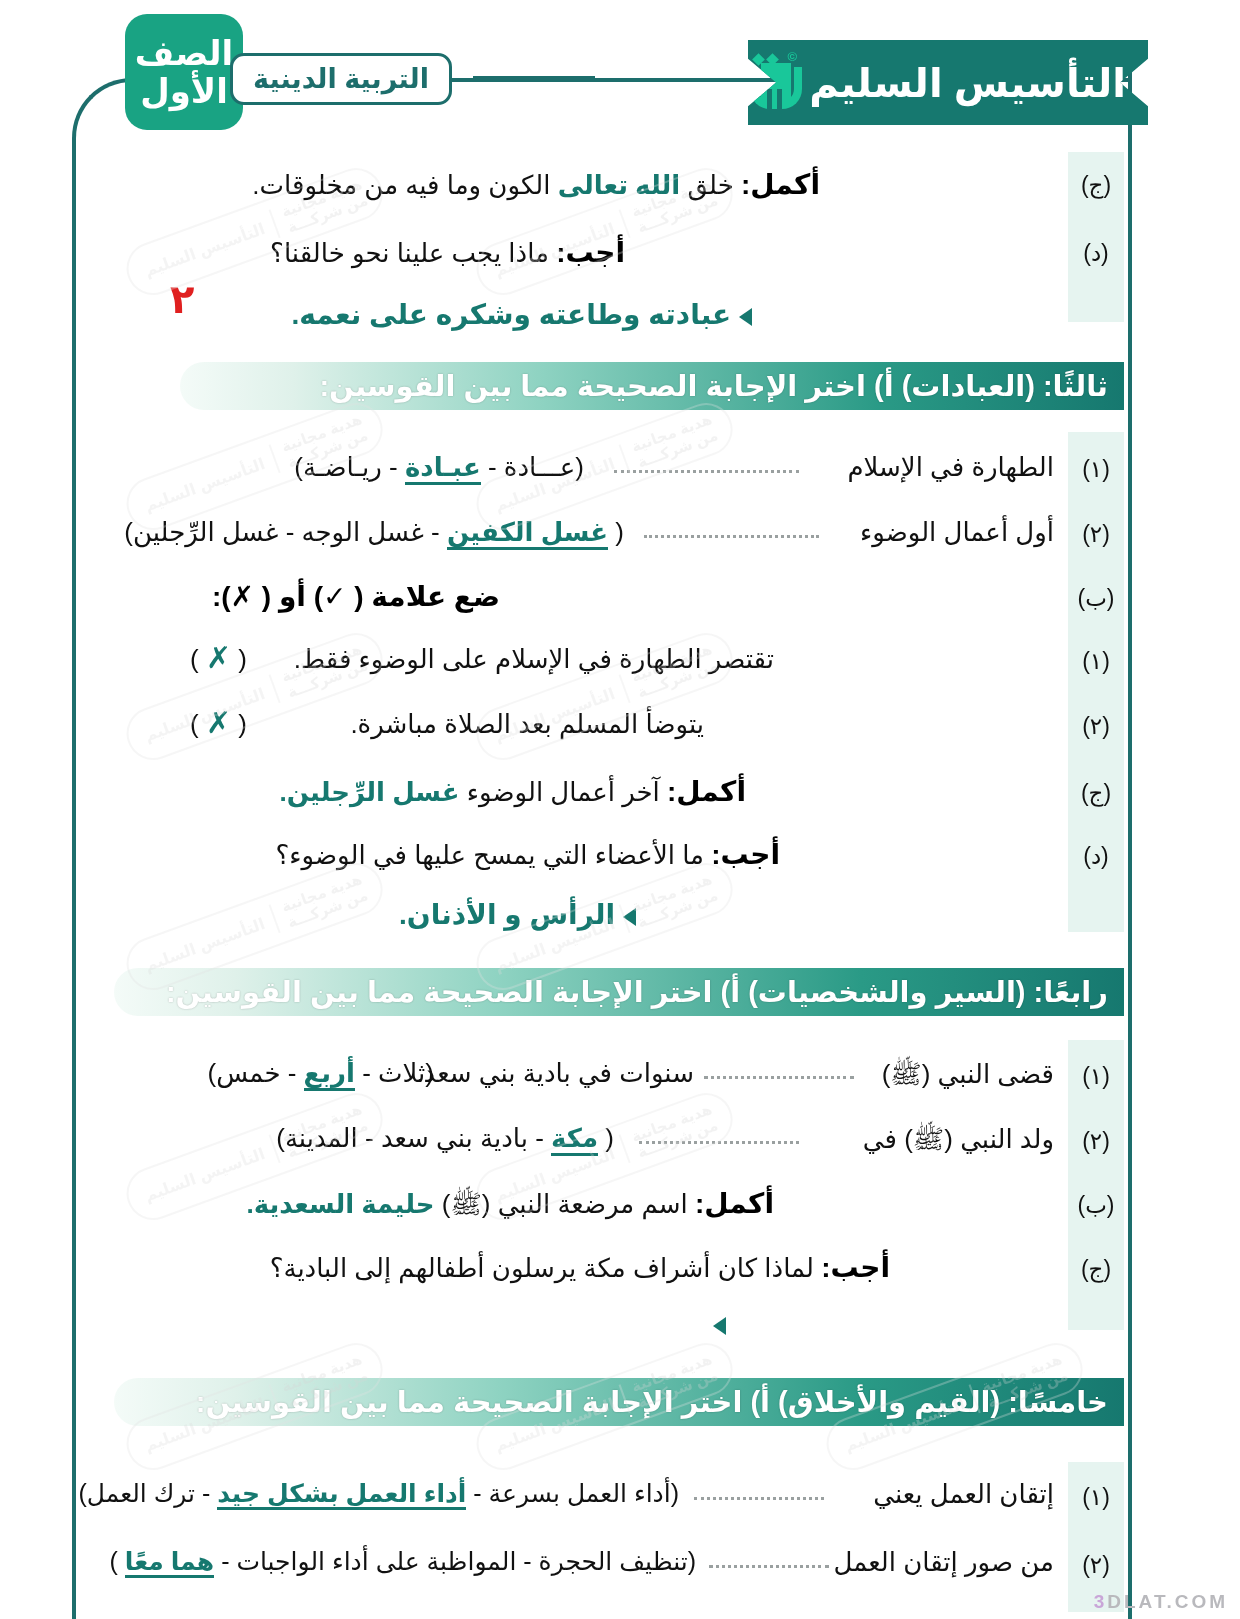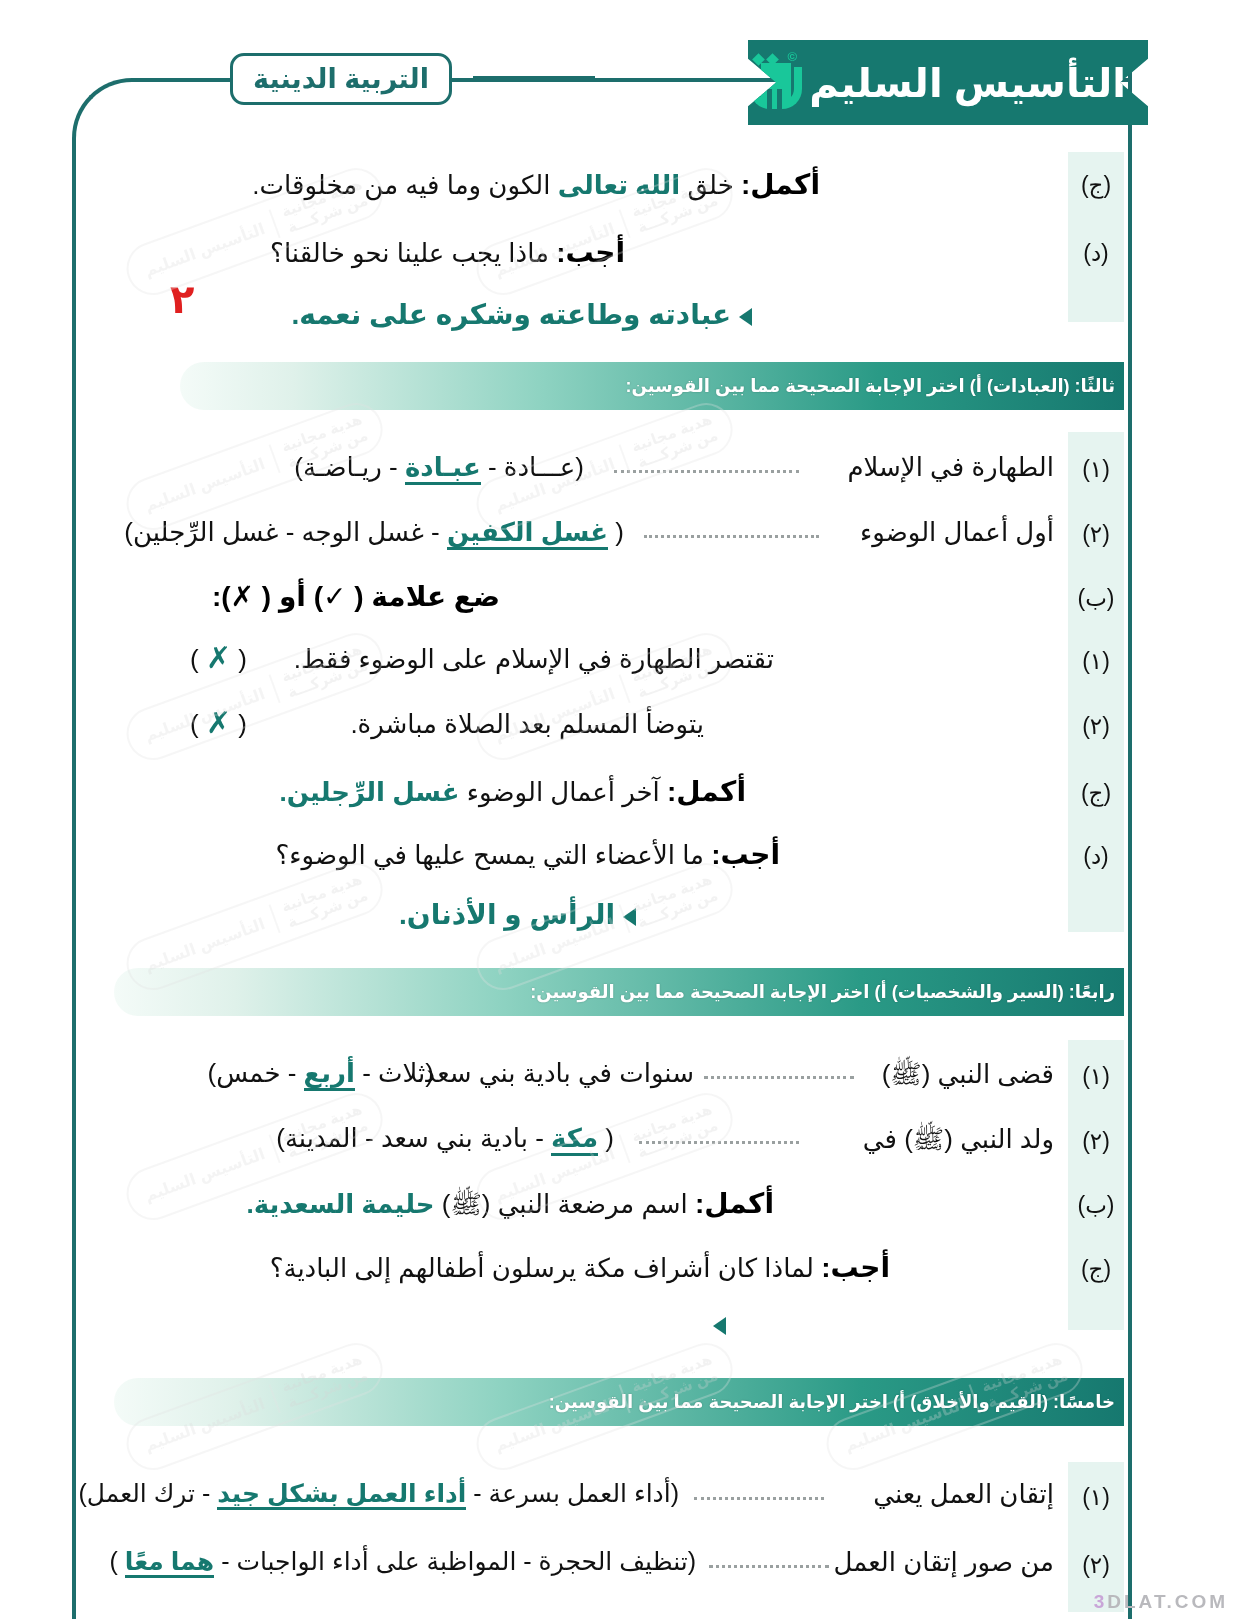--- a/index.html
+++ b/index.html
@@ -144,22 +144,22 @@
     height:48px;
     background:linear-gradient(to left,#16786f 0%,#2a9a86 26%,#8fd3c2 62%,#dff1ea 88%,#f4fbf8 100%);
     border-top-right-radius:0;
     border-bottom-right-radius:0;
     border-top-left-radius:24px;
     border-bottom-left-radius:24px;
     display:flex;align-items:center;justify-content:flex-start;
     box-sizing:border-box;
   }
   .banner b{
-    color:#ffffff;font-size:18px;font-weight:bold;
-    margin-right:9px;white-space:nowrap;
+    color:#ffffff;font-size:29px;font-weight:bold;
+    margin-right:16px;white-space:nowrap;
     text-shadow:0 0 2px rgba(0,0,0,.25);
   }
 
   .pagenum{
     position:absolute;left:170px;top:276px;
     color:#e02020;font-weight:bold;font-size:40px;
   }
 
   .site-wm{
     position:absolute;left:12px;bottom:6px;
@@ -187,20 +187,24 @@
   .wm .logo{font-size:16px;color:#dcdcdc;}
 </style>
 </head>
 <body>
 
 <div class="page-frame"></div>
 <div class="right-rule"></div>
 
 <div class="header">
 
+  <div class="grade-badge">
+    <span>الصف</span>
+    <span>الأول</span>
+  </div>
 
   <div class="pill-connector"></div>
 
   <div class="subject-pill">
     <span>التربية الدينية</span>
   </div>
 
   <div class="brand">
     <div class="brand-text">التأسيس السليم</div>
     <div class="brand-mark">

